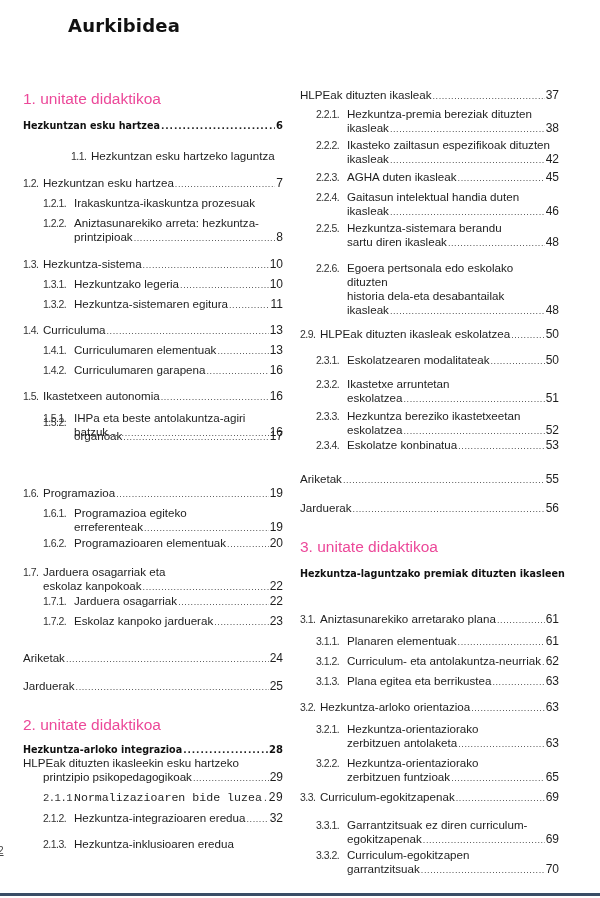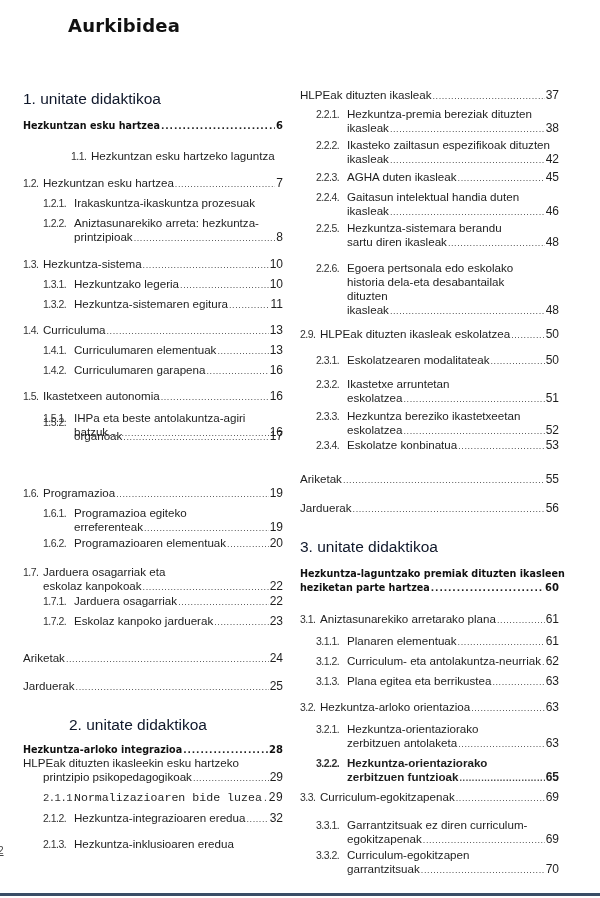--- a/index.html
+++ b/index.html
@@ -14,21 +14,21 @@
     }
     .page-title {
       position: absolute; left: 68px; top: 15px;
       font-family: "DejaVu Sans", sans-serif;
       font-weight: bold; font-size: 18px; color: #111111;
       letter-spacing: 0.2px;
     }
 
     .unit-heading {
       position: absolute;
-      font-size: 15.5px; color: #0f172a;
+      font-size: 15.5px; color: #ec4899;
       font-weight: normal; white-space: nowrap;
     }
     .entry {
       position: absolute;
       font-size: 11.6px; line-height: 14px; color: #1e1e1e;
     }
     .entry .row {
       display: flex; align-items: baseline; white-space: nowrap;
     }
     .entry .num {
@@ -246,21 +246,21 @@
         <span class="pg">24</span>
       </div>
     </div>
     <div class="entry" style="left: 23px; top: 679px; width: 260px;">
       <div class="row">
         <span class="txt">Jarduerak</span>
         <span class="dots"></span>
         <span class="pg">25</span>
       </div>
     </div>
-    <div class="unit-heading" style="left: 23px; top: 716px; margin-left: 46px;">2. unitate didaktikoa</div>
+    <div class="unit-heading" style="left: 23px; top: 716px;">2. unitate didaktikoa</div>
     <div class="entry bold" style="left: 23px; top: 743px; width: 260px; line-height: 14px;">
       <div class="row">
         <span class="txt">Hezkuntza-arloko integrazioa</span>
         <span class="dots"></span>
         <span class="pg">28</span>
       </div>
     </div>
     <div class="entry" style="left: 23px; top: 756px; width: 260px;">
       <div class="row">
         <span class="txt">HLPEak dituzten ikasleekin esku hartzeko</span>
@@ -357,25 +357,25 @@
         <span class="pg">48</span>
       </div>
     </div>
     <div class="entry" style="left: 316px; top: 261px; width: 243px;">
       <div class="row">
         <span class="num" style="width: 31px;">2.2.6.</span>
         <span class="txt">Egoera pertsonala edo eskolako</span>
       </div>
       <div class="row">
         <span style="display: inline-block; flex: 0 0 auto; width: 31px;"></span>
+        <span class="txt">dituzten</span>
+      </div>
+      <div class="row">
+        <span style="display: inline-block; flex: 0 0 auto; width: 31px;"></span>
         <span class="txt">historia dela-eta desabantailak</span>
-      </div>
-      <div class="row">
-        <span style="display: inline-block; flex: 0 0 auto; width: 31px;"></span>
-        <span class="txt">dituzten</span>
       </div>
       <div class="row">
         <span style="display: inline-block; flex: 0 0 auto; width: 31px;"></span>
         <span class="txt">ikasleak</span>
         <span class="dots"></span>
         <span class="pg">48</span>
       </div>
     </div>
     <div class="entry" style="left: 300px; top: 327px; width: 259px;">
       <div class="row">
@@ -437,26 +437,20 @@
         <span class="txt">Jarduerak</span>
         <span class="dots"></span>
         <span class="pg">56</span>
       </div>
     </div>
     <div class="unit-heading" style="left: 300px; top: 538px;">3. unitate didaktikoa</div>
     <div class="entry bold" style="left: 300px; top: 567px; width: 259px; line-height: 14px;">
       <div class="row">
         <span class="txt">Hezkuntza-laguntzako premiak dituzten ikasleen</span>
       </div>
-      <div class="row">
-        <span style="display: inline-block; flex: 0 0 auto; width: 0px;"></span>
-        <span class="txt">heziketan parte hartzea</span>
-        <span class="dots"></span>
-        <span class="pg">60</span>
-      </div>
     </div>
     <div class="entry" style="left: 300px; top: 612px; width: 259px;">
       <div class="row">
         <span class="num" style="width: 20px;">3.1.</span>
         <span class="txt">Aniztasunarekiko arretarako plana</span>
         <span class="dots"></span>
         <span class="pg">61</span>
       </div>
     </div>
     <div class="entry" style="left: 316px; top: 634px; width: 243px;">
@@ -496,21 +490,21 @@
         <span class="num" style="width: 31px;">3.2.1.</span>
         <span class="txt">Hezkuntza-orientaziorako</span>
       </div>
       <div class="row">
         <span style="display: inline-block; flex: 0 0 auto; width: 31px;"></span>
         <span class="txt">zerbitzuen antolaketa</span>
         <span class="dots"></span>
         <span class="pg">63</span>
       </div>
     </div>
-    <div class="entry" style="left: 316px; top: 756px; width: 243px; font-weight: bold;">
+    <div class="entry" style="left: 316px; top: 756px; width: 243px;">
       <div class="row">
         <span class="num" style="width: 31px;">3.2.2.</span>
         <span class="txt">Hezkuntza-orientaziorako</span>
       </div>
       <div class="row">
         <span style="display: inline-block; flex: 0 0 auto; width: 31px;"></span>
         <span class="txt">zerbitzuen funtzioak</span>
         <span class="dots"></span>
         <span class="pg">65</span>
       </div>

